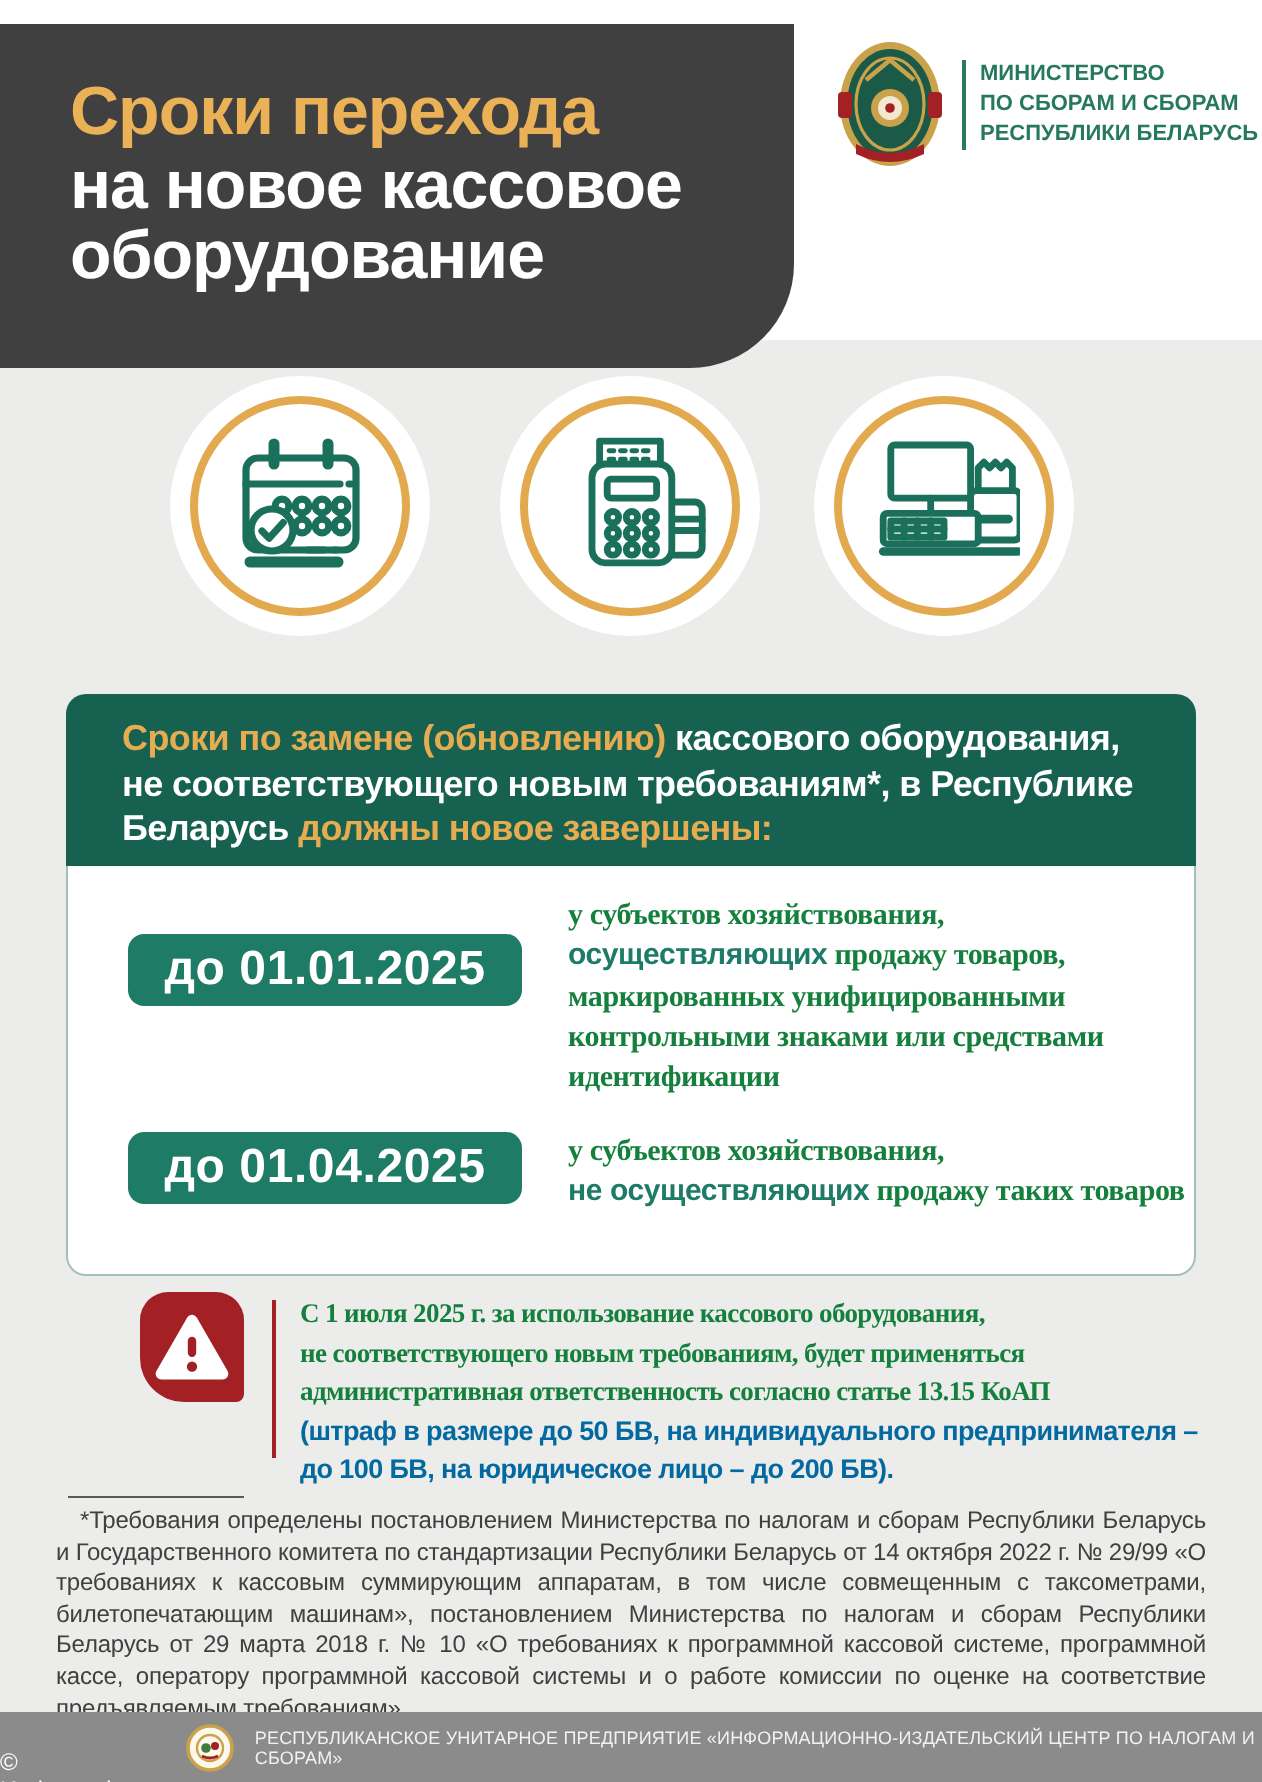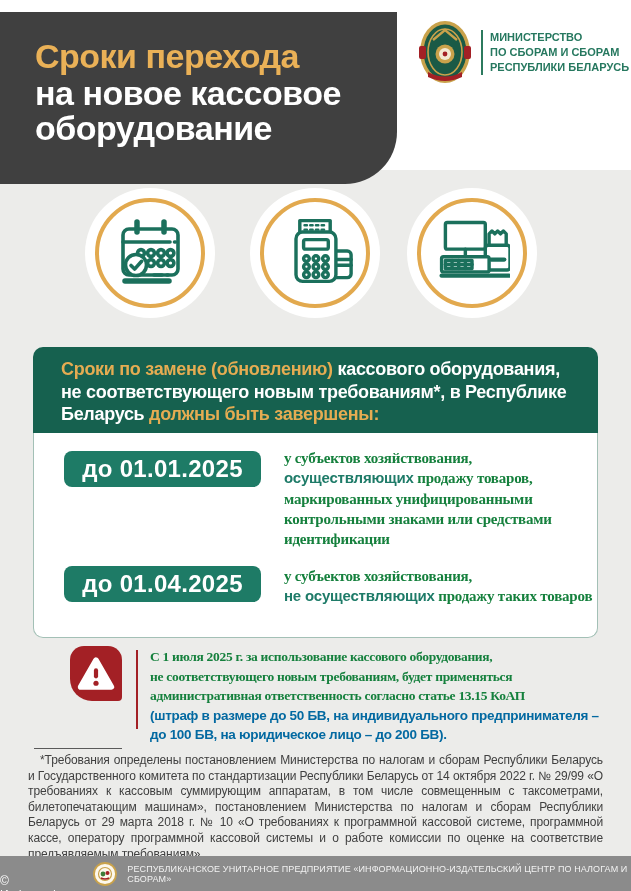--- a/index.html
+++ b/index.html
@@ -54,21 +54,21 @@
   .card{
     left:33px;top:433px;width:565px;height:205px;background:#ffffff;
     border:1px solid #a3c0b6;border-top:none;border-radius:0 0 10px 10px;
     box-sizing:border-box;
   }
   .badge{
     position:absolute;left:30px;width:197px;height:36px;background:#1e7b66;
     border-radius:8px;display:flex;align-items:center;justify-content:center;
     color:#ffffff;font-size:24px;font-weight:bold;letter-spacing:0.3px;
   }
-  .badge-1{top:18px;} .badge-2{top:133px;}
+  .badge-1{top:34px;} .badge-2{top:133px;}
   .desc{
     position:absolute;left:250px;font-size:15px;font-weight:bold;line-height:19.3px;
     letter-spacing:-0.2px;white-space:pre-line;
   }
   .desc-1{top:15px;} .desc-2{top:133px;}
 
   
   .warn-icon{
     left:70px;top:646px;width:52px;height:55px;background:#a32025;
     border-radius:14px 14px 4px 22px;
@@ -195,21 +195,21 @@
           <path d="M33 46 V54.5"></path>
           <path d="M12 50.2 H40"></path>
         <path d="M8 62 H79" stroke-width="4.5"></path>
       </svg>
     </span>
   </div>
 </div>
 
 <div class="abs statement"><span class="seg-gold">Сроки по замене (обновлению)</span><span class="seg-white"> кассового оборудования,
 не соответствующего новым требованиям*, в Республике
-Беларусь </span><span class="seg-gold">должны быть завершены:</span></div>
+Беларусь </span><span class="seg-gold">должны новое завершены:</span></div>
 
 <div class="abs card">
   <div class="badge badge-1">до 01.01.2025</div>
   <div class="desc desc-1"><span class="seg-dark">у субъектов хозяйствования,
 </span><span class="seg-teal">осуществляющих</span><span class="seg-dark"> продажу товаров,
 маркированных унифицированными
 контрольными знаками или средствами
 идентификации</span></div>
   <div class="badge badge-2">до 01.04.2025</div>
   <div class="desc desc-2"><span class="seg-dark">у субъектов хозяйствования,

